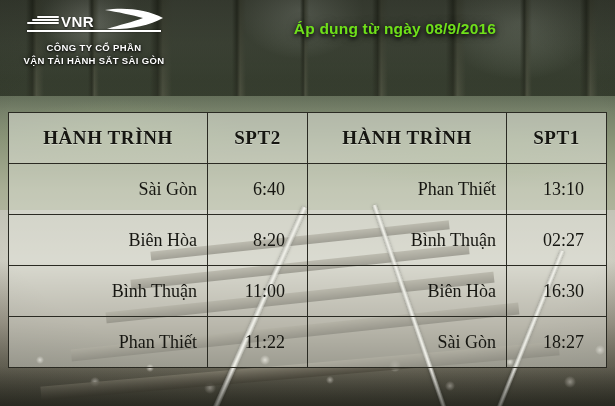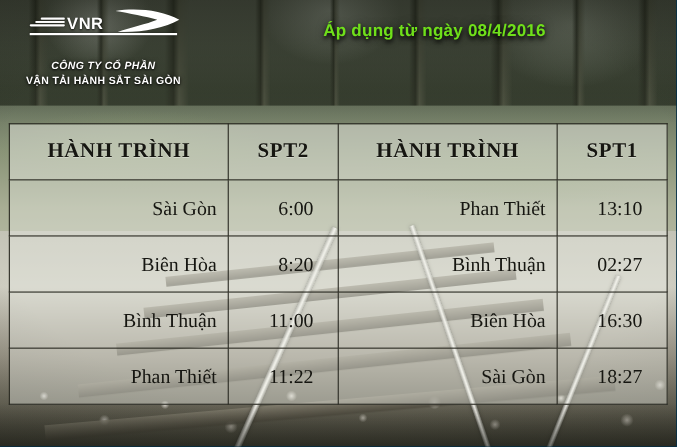--- a/index.html
+++ b/index.html
@@ -147,21 +147,21 @@
   }
   .logo-l1, .logo-l2 {
     font-size: 9.5px;
     font-weight: 700;
     letter-spacing: .35px;
     line-height: 13px;
     color: #ffffff;
     text-shadow: 0 1px 2px rgba(0,0,0,.85), 0 0 4px rgba(0,0,0,.6);
     white-space: nowrap;
   }
-  .logo-l1 { margin-top: 18px; font-style: italic; }
+  .logo-l1 { margin-top: 5px; }
 
   .title-block {
     position: absolute;
     left: 180px; top: 14px;
     width: 430px;
     text-align: center;
   }
   .title-main {
     font-size: 24px;
     font-weight: 700;
@@ -281,21 +281,21 @@
         <svg class="logo-swoosh" viewBox="0 0 62 26">
           <path d="M2 4 C20 1, 44 3, 60 12 C46 20, 24 24, 4 23 C16 19, 30 16, 40 12 C30 9, 14 6, 2 4 Z" fill="#ffffff"></path>
         </svg>
         <div class="logo-underline"></div>
       </div>
       <div class="logo-l1">CÔNG TY CỔ PHẦN</div>
       <div class="logo-l2">VẬN TẢI HÀNH SẮT SÀI GÒN</div>
     </div>
 
     <div class="title-block">
-      <div class="title-sub">Áp dụng từ ngày 08/4/2016</div>
+      <div class="title-sub">Áp dụng từ ngày 08/9/2016</div>
     </div>
   </div>
 
   <div class="table-wrap">
     <table class="tt">
       <colgroup>
         <col class="col-route">
           <col class="col-time">
         <col class="col-route">
           <col class="col-time">
@@ -304,21 +304,21 @@
         <tr>
           <th>HÀNH TRÌNH</th>
           <th>SPT2</th>
           <th>HÀNH TRÌNH</th>
           <th>SPT1</th>
         </tr>
       </thead>
       <tbody>
         <tr>
           <td class="route">Sài Gòn</td>
-          <td class="time">6:00</td>
+          <td class="time">6:40</td>
           <td class="route">Phan Thiết</td>
           <td class="time">13:10</td>
         </tr>
         <tr>
           <td class="route">Biên Hòa</td>
           <td class="time">8:20</td>
           <td class="route">Bình Thuận</td>
           <td class="time">02:27</td>
         </tr>
         <tr>

